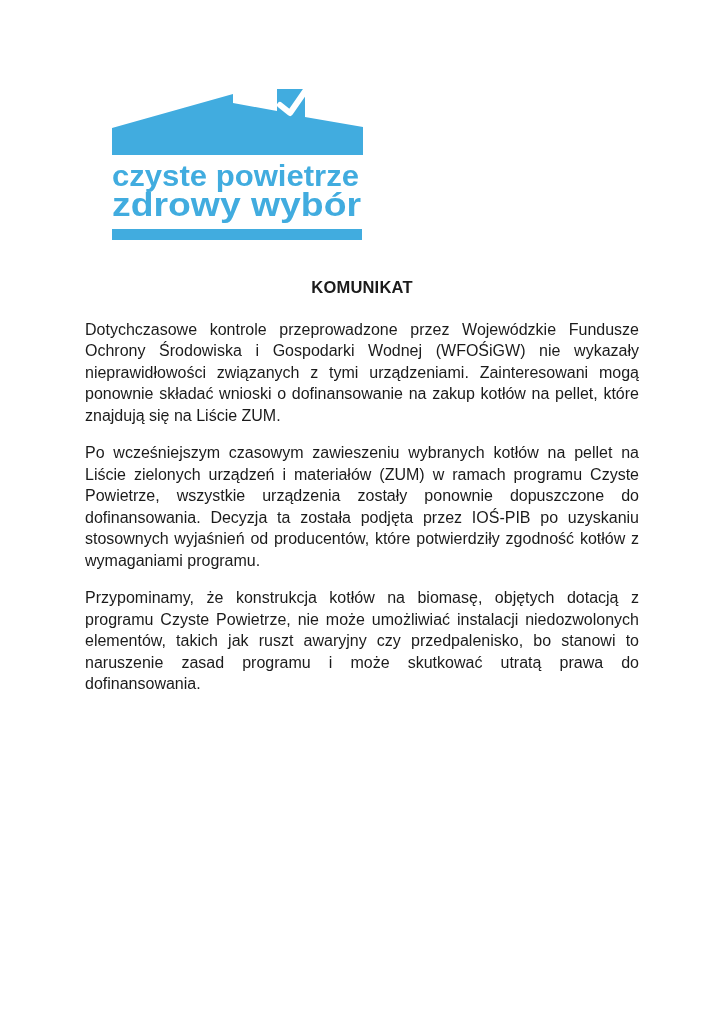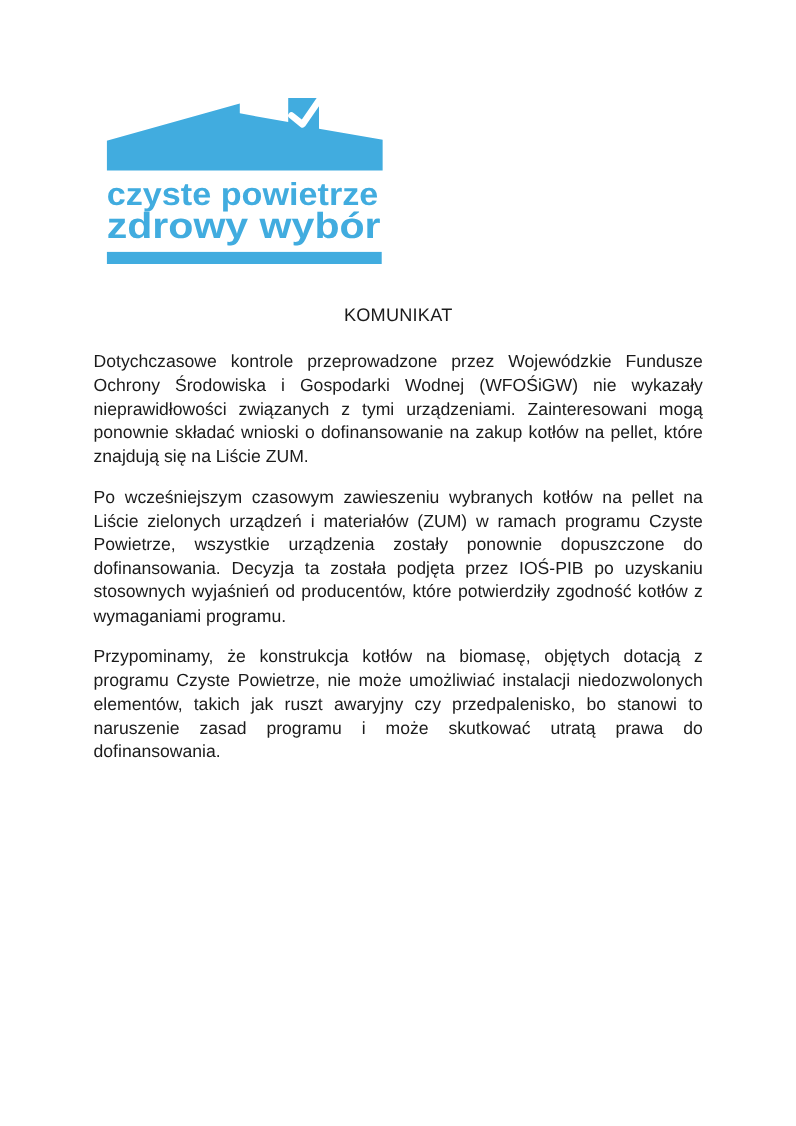--- a/index.html
+++ b/index.html
@@ -10,21 +10,21 @@
   .page {
     position: relative;
     width: 724px;
     height: 1024px;
     background: #ffffff;
     font-family: "Liberation Sans", sans-serif;
     overflow: hidden;
   }
   .logo {
     position: absolute;
-    left: 97px;
+    left: 112px;
     top: 84px;
     width: 251px;
     height: 158px;
   }
   .logo svg {
     display: block;
     width: 251px;
     height: 158px;
   }
   .logo text {
@@ -34,21 +34,21 @@
   .content {
     position: absolute;
     left: 85px;
     top: 277px;
     width: 554px;
     color: #1b1b1b;
   }
   .doc-title {
     font-size: 16.5px;
     line-height: 21.5px;
-    font-weight: normal;
+    font-weight: bold;
     text-align: center;
     letter-spacing: 0.2px;
     margin: 0 0 20px 0;
   }
   .content p {
     font-size: 16px;
     line-height: 21.5px;
     text-align: justify;
     text-justify: inter-word;
     margin: 0 0 16px 0;

